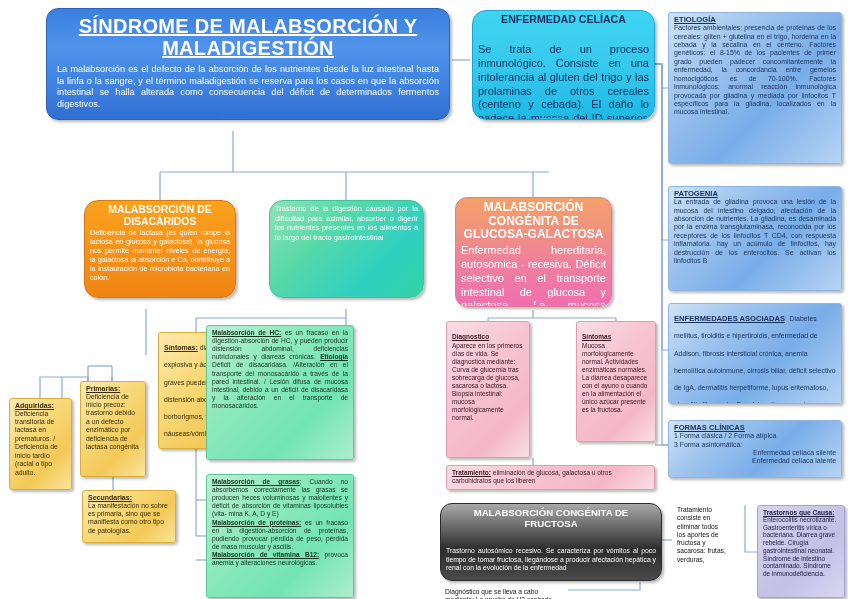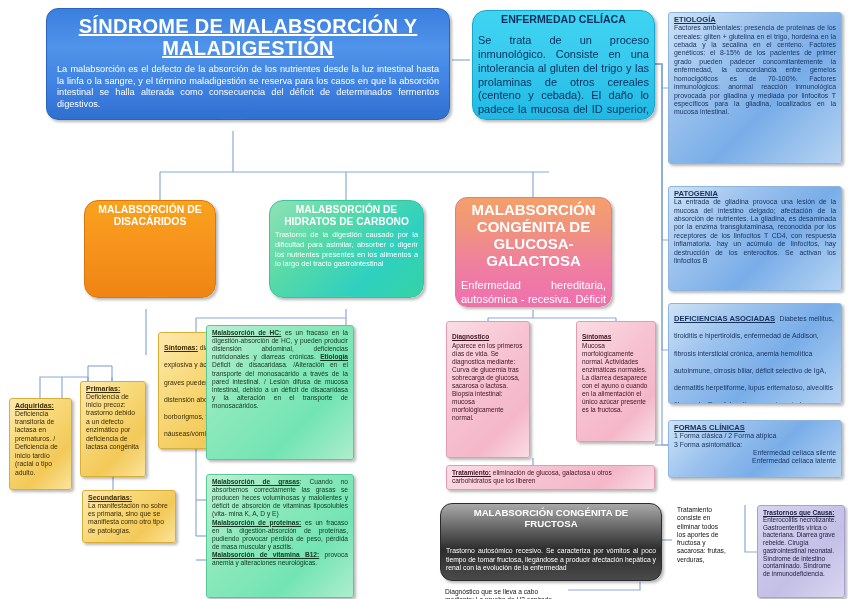--- a/index.html
+++ b/index.html
@@ -47,21 +47,21 @@
     border-left:13px solid transparent; border-right:13px solid transparent;
     border-top: 12px solid #3474d4;
   }
 
   
   #celiaca {
     left: 472px; top: 10px; width: 183px; height: 110px;
     background: linear-gradient(180deg,#3fd4f2 0%, #37c9ee 50%, #1fb9e4 100%);
     border: 1px solid #18a6cf; border-radius: 14px;
   }
-  #celiaca .ttl { color:#0a2e5e; font-size:10.6px; margin-bottom:9px; }
+  #celiaca .ttl { color:#0a2e5e; font-size:10.6px; margin-bottom:18px; }
   #celiaca .body { color:#0a2e5e; font-size:11px; text-align: justify; line-height:1.25; }
   #celiaca .tail {
     position:absolute; left:66px; bottom:-10px; width:0;height:0;
     border-left:11px solid transparent; border-right:11px solid transparent;
     border-top: 11px solid #2ac2e9;
   }
 
   
   .rblue {
     background: linear-gradient(135deg,#cfe3f6 0%, #9dc3ee 30%, #79ade8 60%, #b6d4f3 100%);
@@ -83,21 +83,21 @@
   #trastornos {
     left: 757px; top: 505px; width: 88px; height: 93px;
     background: linear-gradient(135deg,#d7d4ef 0%, #c3bfe6 60%, #d9d6f0 100%);
     border: 1px solid #a8a2d4; border-radius: 3px; color:#1c1c3d;
   }
   #trastornos .hd { font-size: 6.6px; font-weight:bold; text-decoration: underline; display:block; }
   #trastornos .body { font-size: 6.4px; line-height:1.2; }
 
   
   #disacaridos {
-    left: 84px; top: 200px; width: 132px; height: 98px;
+    left: 84px; top: 200px; width: 152px; height: 98px;
     background: linear-gradient(180deg,#f9a21b 0%, #f7941d 45%, #ef8412 100%);
     border: 1px solid #d8780f; border-radius: 14px;
   }
   #disacaridos .ttl { color:#ffffff; font-size:10.4px; line-height:1.12; margin-bottom:2px; }
   #disacaridos .body { color:#ffffff; font-size:7.2px; text-align:justify; line-height:1.24; }
   #disacaridos .tail {
     position:absolute; left:62px; bottom:-10px; width:0;height:0;
     border-left:11px solid transparent; border-right:11px solid transparent;
     border-top: 11px solid #f28c15;
   }
@@ -115,21 +115,21 @@
     border-left:11px solid transparent; border-right:11px solid transparent;
     border-top: 11px solid #44d2ad;
   }
 
   
   #glugal {
     left: 455px; top: 197px; width: 157px; height: 110px;
     background: linear-gradient(180deg,#f4a06a 0%, #f0927e 30%, #ef7fa0 62%, #f06fae 100%);
     border: 1px solid #e0799b; border-radius: 12px;
   }
-  #glugal .ttl { color:#ffffff; font-size:15px; line-height:1.14; margin-bottom:10px; }
+  #glugal .ttl { color:#ffffff; font-size:12px; line-height:1.14; margin-bottom:2px; }
   #glugal .body { color:#ffffff; font-size:11px; text-align:justify; line-height:1.26; }
   #glugal .tail {
     position:absolute; left:62px; bottom:-10px; width:0;height:0;
     border-left:11px solid transparent; border-right:11px solid transparent;
     border-top: 11px solid #f073ab;
   }
 
   
   .yel {
     background: linear-gradient(135deg,#fde9b0 0%, #f8d97a 35%, #f3c958 70%, #fbe49b 100%);
@@ -265,44 +265,44 @@
     <span class="hd">ETIOLOGÍA</span>
     <p class="body">Factores ambientales: presencia de proteínas de los cereales: gliten + glutelina en el trigo, hordeína en la cebada y la secalina en el centeno. Factores genéticos: el 8-15% de los pacientes de primer grado pueden padecer concomitantemente la enfermedad, la concordancia entre gemelos homocigóticos es de 70-100%. Factores inmunológicos: anormal reacción inmunológica  provocada por gliadina y mediada por linfocitos T específicos para la gliadina, localizados en la mucosa intestinal.</p>
   </div>
 
   <div class="box rblue" id="patogenia">
     <span class="hd">PATOGENIA</span>
     <p class="body">La entrada de gliadina provoca una lesión de la mucosa del intestino delgado; afectación de la absorción de nutrientes. La gliadina, es desaminada por la enzima transglutaminasa, reconocida por los receptores de los linfocitos T CD4, con respuesta inflamatoria. hay un acúmulo de linfocitos, hay destrucción de los enterocitos. Se activan  los linfocitos B</p>
   </div>
 
   <div class="box rblue" id="asociadas">
-    <span class="hd" style="display:inline;">DEFICIENCIAS ASOCIADAS</span>
+    <span class="hd" style="display:inline;">ENFERMEDADES ASOCIADAS</span>
     <span class="body">Diabetes mellitus, tiroiditis e hipertiroidis, enfermedad de Addison, fibrosis intersticial crónica, anemia hemolítica autoinmune, cirrosis biliar, déficit selectivo de IgA, dermatitis herpetiforme, lupus eritematoso, alveolitis fibrosante.  Encefalopatía  progresiva, síndromes cerebelo- sos, demencia con atrofia cerebral. Fibrosis quística, síndrome de Down, cistinuria.</span>
   </div>
 
   <div class="box rblue" id="formas">
     <span class="hd">FORMAS CLÍNICAS</span>
     <p class="body">1  Forma clásica / 2  Forma atípica</p>
     <p class="body">3  Forma asintomática:</p>
     <p class="body right">Enfermedad celíaca silente</p>
     <p class="body right">Enfermedad celíaca  latente</p>
   </div>
 
   <div class="box" id="trastornos">
     <span class="hd">Trastornos que Causa:</span>
     <p class="body">Enterocolitis necrotizante. Gastroenteritis vírica o bacteriana. Diarrea grave rebelde. Cirugía gastrointestinal neonatal. Síndrome de intestino contaminado. Síndrome de inmunodeficiencia.</p>
   </div>
 
   <div class="box" id="disacaridos">
     <span class="ttl">MALABSORCIÓN DE DISACÁRIDOS</span>
+    <p class="body">Deficiencia de lactasa (es quien rompe la lactosa en glucosa y galactosa), la glucosa nos permite mantener  niveles de energía; la galactosa la absorción e Ca, contribuye a la instauración de microbiota bacteriana en colon.</p>
     <div class="tail"></div>
   </div>
 
   <div class="box" id="hidratos">
-    <span class="ttl">MALABSORCIÓN DE HIDRATOS DE CARBONO</span>
     <p class="body">Trastorno de la digestión causado por la dificultad para asimilar, absorber o digerir los nutrientes presentes en los alimentos a lo largo del tracto gastrointestinal</p>
     <div class="tail"></div>
   </div>
 
   <div class="box" id="glugal">
     <span class="ttl">MALABSORCIÓN CONGÉNITA DE GLUCOSA-GALACTOSA</span>
     <p class="body">Enfermedad hereditaria, autosómica - recesiva. Déficit selectivo en el transporte intestinal de glucosa y galactosa. La mucosa intestinal es normal, así como la absorción de otros nutrientes.</p>
     <div class="tail"></div>
   </div>
 

